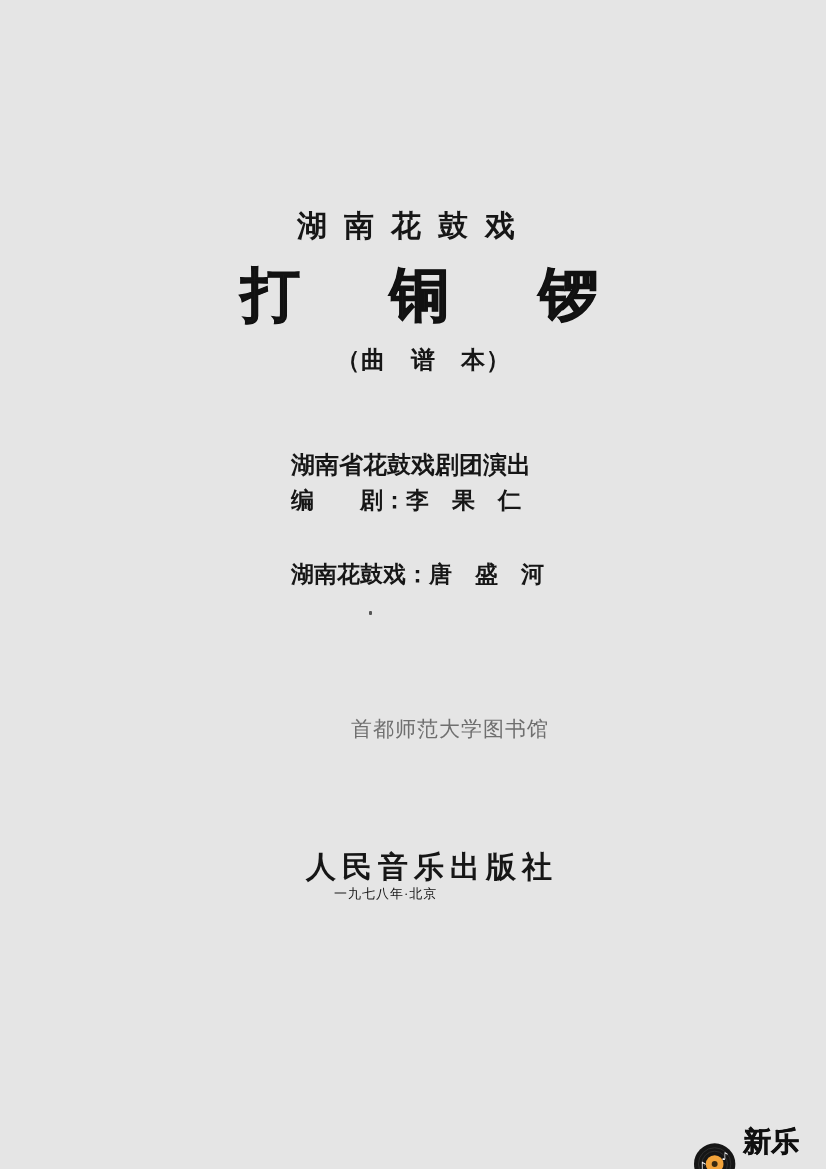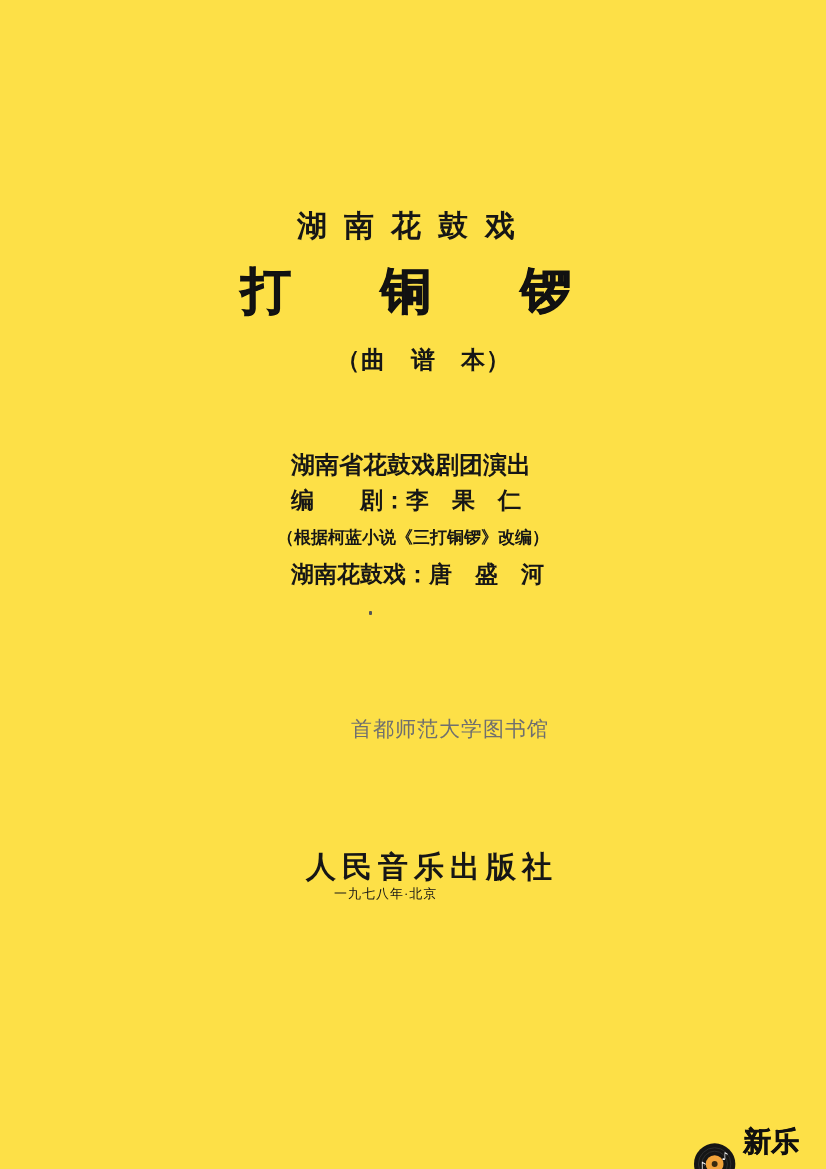--- a/index.html
+++ b/index.html
@@ -4,39 +4,39 @@
 <style>
   html, body {
     margin: 0;
     padding: 0;
     background: #ffffff;
   }
   .page {
     position: relative;
     width: 826px;
     height: 1169px;
-    background: #fde047;
+    background: #e5e5e5;
     overflow: hidden;
     font-family: "Liberation Serif", "DejaVu Serif", serif;
     color: #161616;
   }
   .line {
     position: absolute;
     white-space: nowrap;
     line-height: 1;
   }
   .genre {
     left: 297px; top: 211px;
     font-size: 30px;
     font-weight: 700;
     letter-spacing: 17px;
   }
   .title {
     left: 241px; top: 266px;
-    font-size: 50px;
+    font-size: 59px;
     font-weight: 900;
     letter-spacing: 90px;
     font-family: "Liberation Sans", "DejaVu Sans", sans-serif;
     -webkit-text-stroke: 1px #111;
   }
   .edition {
     left: 336px; top: 348px;
     font-size: 24px;
     font-weight: 700;
     letter-spacing: 1px;
@@ -118,21 +118,20 @@
   <div class="line genre">湖南花鼓戏</div>
 
   <div class="line title">打铜锣</div>
 
   <div class="line edition">（曲　谱　本）</div>
 
   <div class="line troupe">湖南省花鼓戏剧团演出</div>
 
   <div class="line playwright">编　　剧：李　果　仁</div>
 
-  <div class="line adaptation">（根据柯蓝小说《三打铜锣》改编）</div>
 
   <div class="line musicdesign">湖南花鼓戏：唐　盛　河</div>
 
   <div class="artifact-dot"></div>
 
   <div class="line stamp">首都师范大学图书馆</div>
 
   <div class="line publisher">人民音乐出版社</div>
 
   <div class="line imprint">一九七八年·北京</div>

